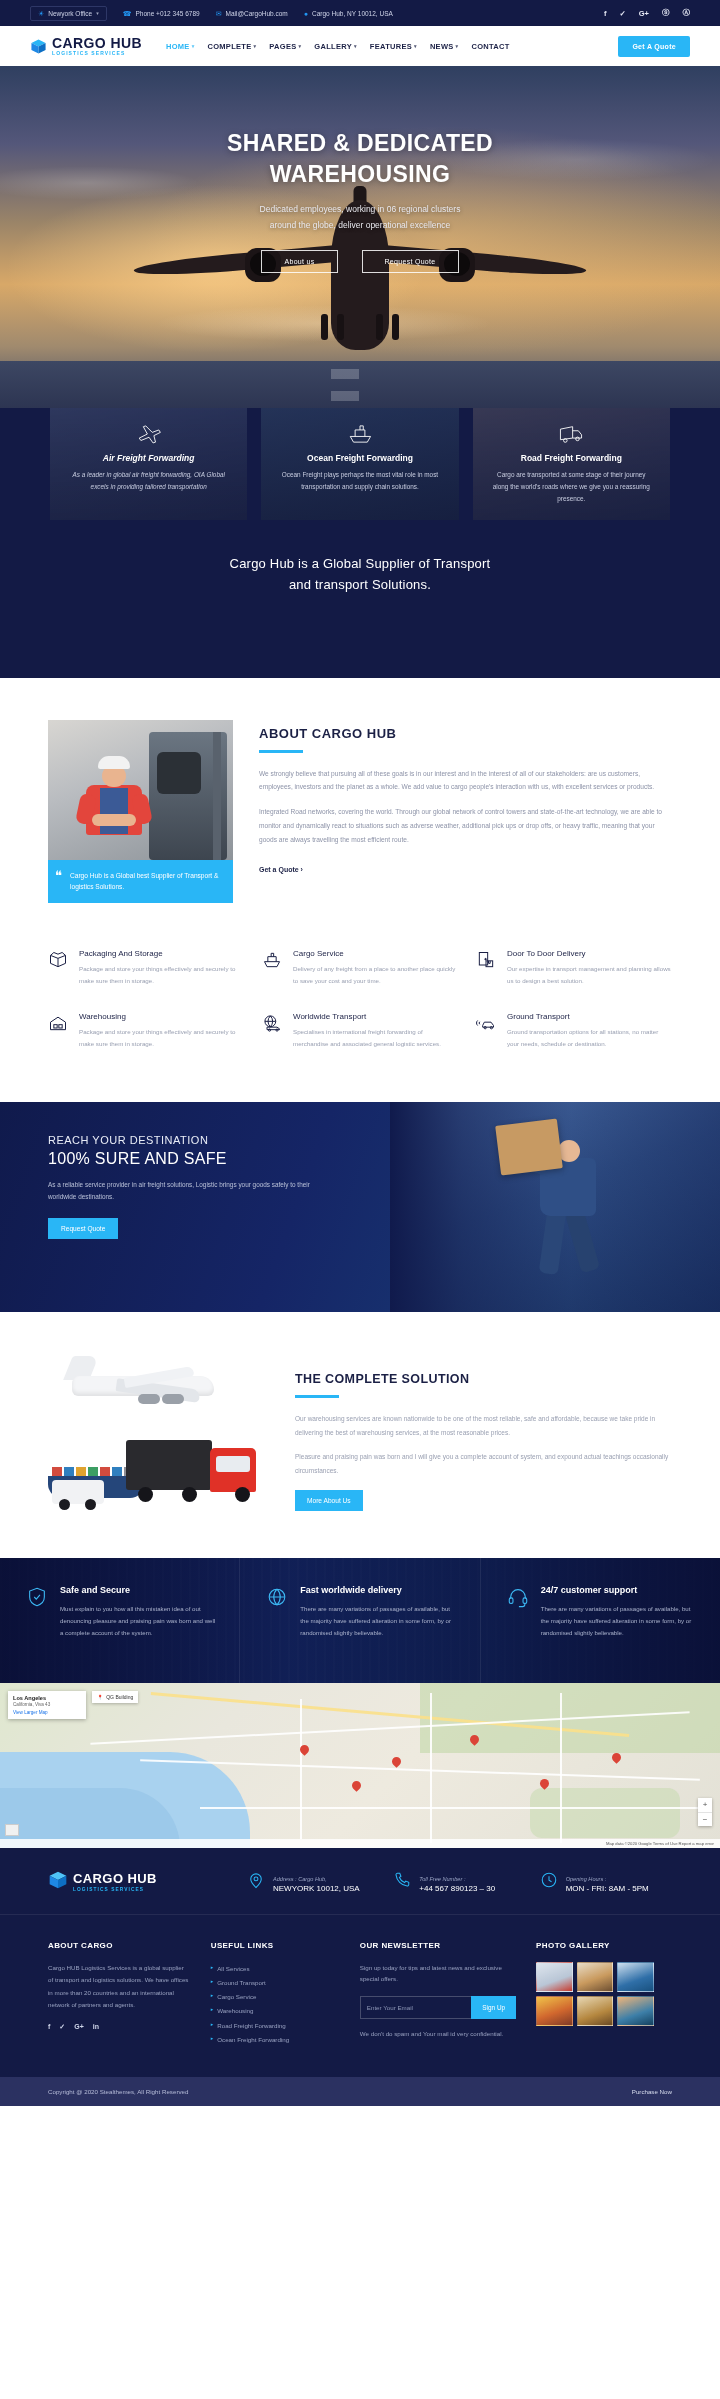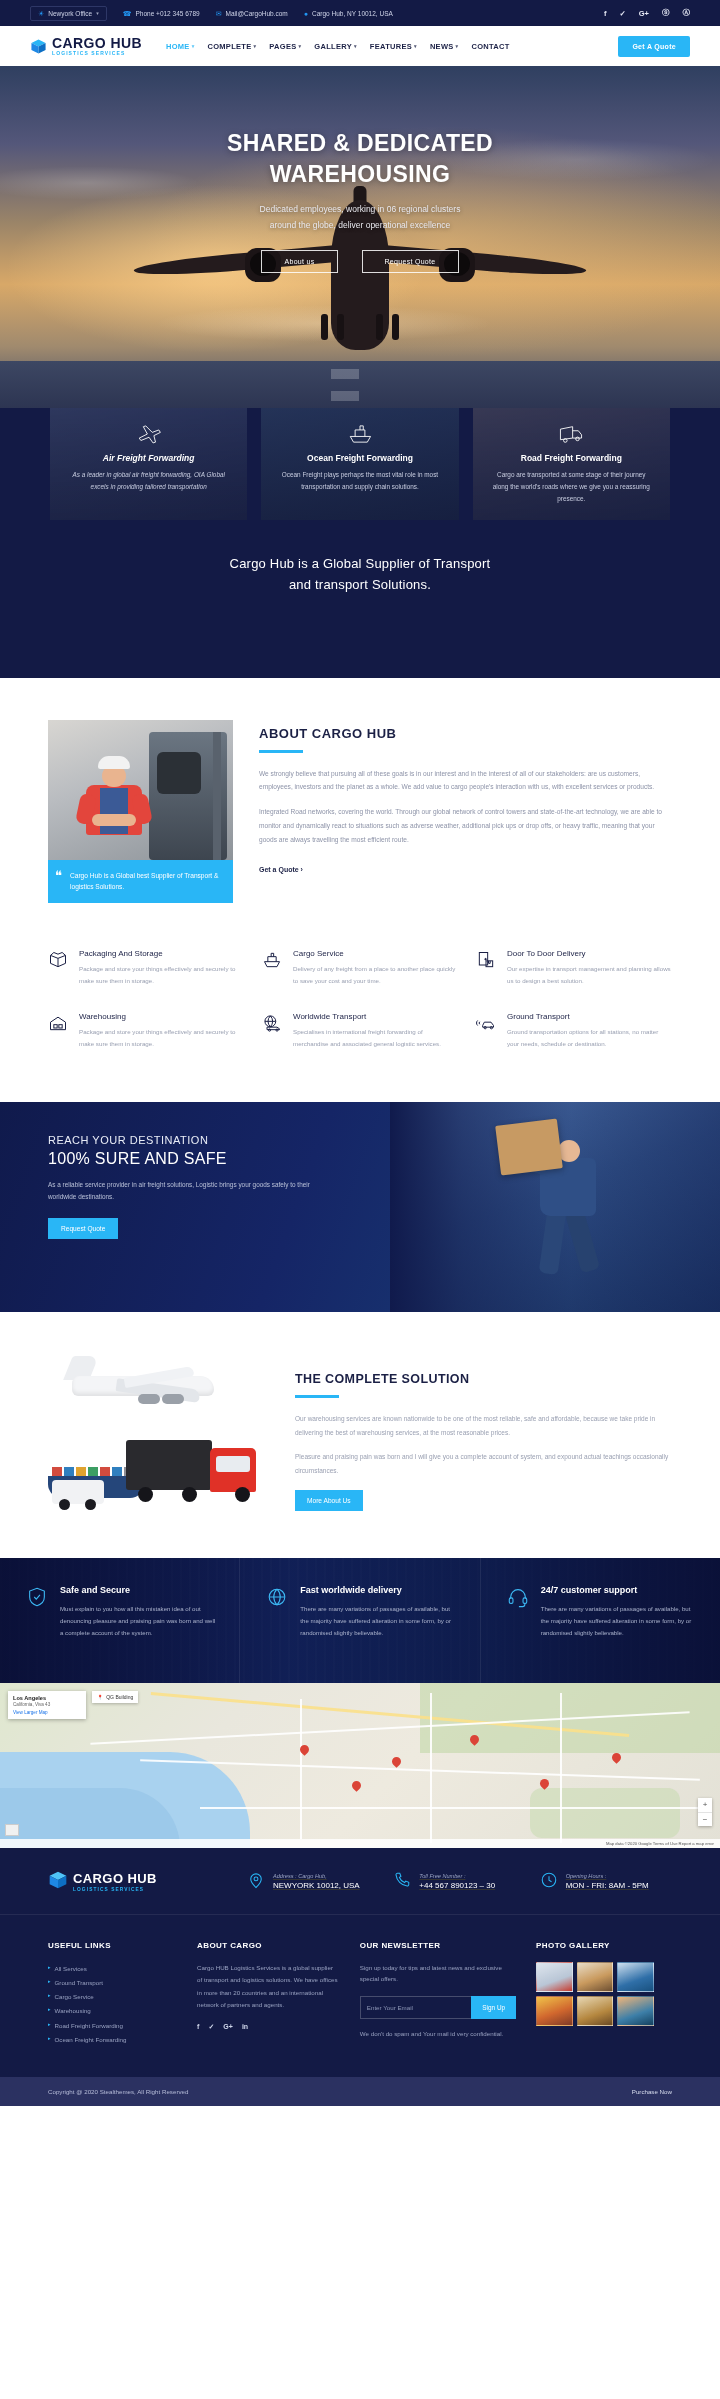--- a/index.html
+++ b/index.html
@@ -306,21 +306,21 @@
   .map-attr{position:absolute;right:0;bottom:0;left:0;height:9px;background:rgba(255,255,255,.85);
     font-size:4.2px;color:#555;display:flex;align-items:center;justify-content:flex-end;gap:6px;padding-right:6px;}
   .map-logo{position:absolute;left:5px;bottom:12px;width:14px;height:12px;background:#f1f1f1;border:1px solid #ccc;}
 
   
   .footer { background:#131a45; }
   .f-top { display:flex; padding: 22px 48px 20px; border-bottom:1px solid rgba(255,255,255,.08); gap: 14px; align-items:center;}
   .f-logo { display:flex; align-items:center; gap:5px; width: 185px; }
   .f-logo .l1 { font-size: 13px; font-weight:bold; color:#fff; letter-spacing:.4px;}
   .f-logo .l2 { font-size: 4.8px; font-weight:bold; color:#29b6f6; letter-spacing:1.1px; margin-top:1px;}
-  .f-info { display:flex; gap:8px; align-items:center; flex:1;text-decoration:underline;}
+  .f-info { display:flex; gap:8px; align-items:flex-end; flex:1;}
   .f-info .ic { color:#29b6f6; flex:0 0 18px;}
   .f-info .t1 { font-size:5.6px; color:#9aa4c4; font-style:italic;}
   .f-info .t2 { font-size:8px; color:#fff; margin-top:2px;}
   .f-cols { display:flex; padding: 26px 48px 30px; gap: 20px;}
   .f-col { flex:1; }
   .f-col.w1 { flex: 1.05; } .f-col.w2 { flex: .95; } .f-col.w3 { flex: 1; } .f-col.w4 { flex: 1.15; }
   .f-col h5 { color:#fff; font-size:8px; font-weight:bold; letter-spacing:.4px; margin-bottom: 12px;}
   .f-col p { color:#98a1c0; font-size:6.2px; line-height:2.0;}
   .f-links li { list-style:none; color:#98a1c0; font-size:6.2px; line-height:2.3; display:flex; gap:4px;}
   .f-links li .ar { color:#29b6f6; font-size:5px; }
@@ -814,20 +814,30 @@
           </svg>
         </span>
         <span>
           <div class="t1">Opening Hours :</div>
           <div class="t2">MON - FRI: 8AM - 5PM</div>
         </span>
       </div>
     </div>
 
     <div class="f-cols">
+      <div class="f-col w1">
+        <h5>ABOUT CARGO</h5>
+        <p>Cargo HUB Logistics Services is a global supplier of transport and logistics solutions. We have offices in more than 20 countries and an international network of partners and agents.</p>
+        <div class="f-social">
+          <span>f</span>
+          <span>✓</span>
+          <span>G+</span>
+          <span>in</span>
+        </div>
+      </div>
       <div class="f-col w2">
         <h5>USEFUL LINKS</h5>
         <ul class="f-links">
           <li>
               <span class="ar">▸</span>
               <span>All Services</span>
             </li>
           <li>
               <span class="ar">▸</span>
               <span>Ground Transport</span>
@@ -843,30 +853,20 @@
           <li>
               <span class="ar">▸</span>
               <span>Road Freight Forwarding</span>
             </li>
           <li>
               <span class="ar">▸</span>
               <span>Ocean Freight Forwarding</span>
             </li>
         </ul>
       </div>
-      <div class="f-col w1">
-        <h5>ABOUT CARGO</h5>
-        <p>Cargo HUB Logistics Services is a global supplier of transport and logistics solutions. We have offices in more than 20 countries and an international network of partners and agents.</p>
-        <div class="f-social">
-          <span>f</span>
-          <span>✓</span>
-          <span>G+</span>
-          <span>in</span>
-        </div>
-      </div>
       <div class="f-col w4 news">
         <h5>OUR NEWSLETTER</h5>
         <p>Sign up today for tips and latest news and exclusive special offers.</p>
         <div class="news-form">
           <input type="text" placeholder="Enter Your Email" style="">
           <button>Sign Up</button>
         </div>
         <p>We don't do spam and Your mail id very confidential.</p>
       </div>
       <div class="f-col w3">

